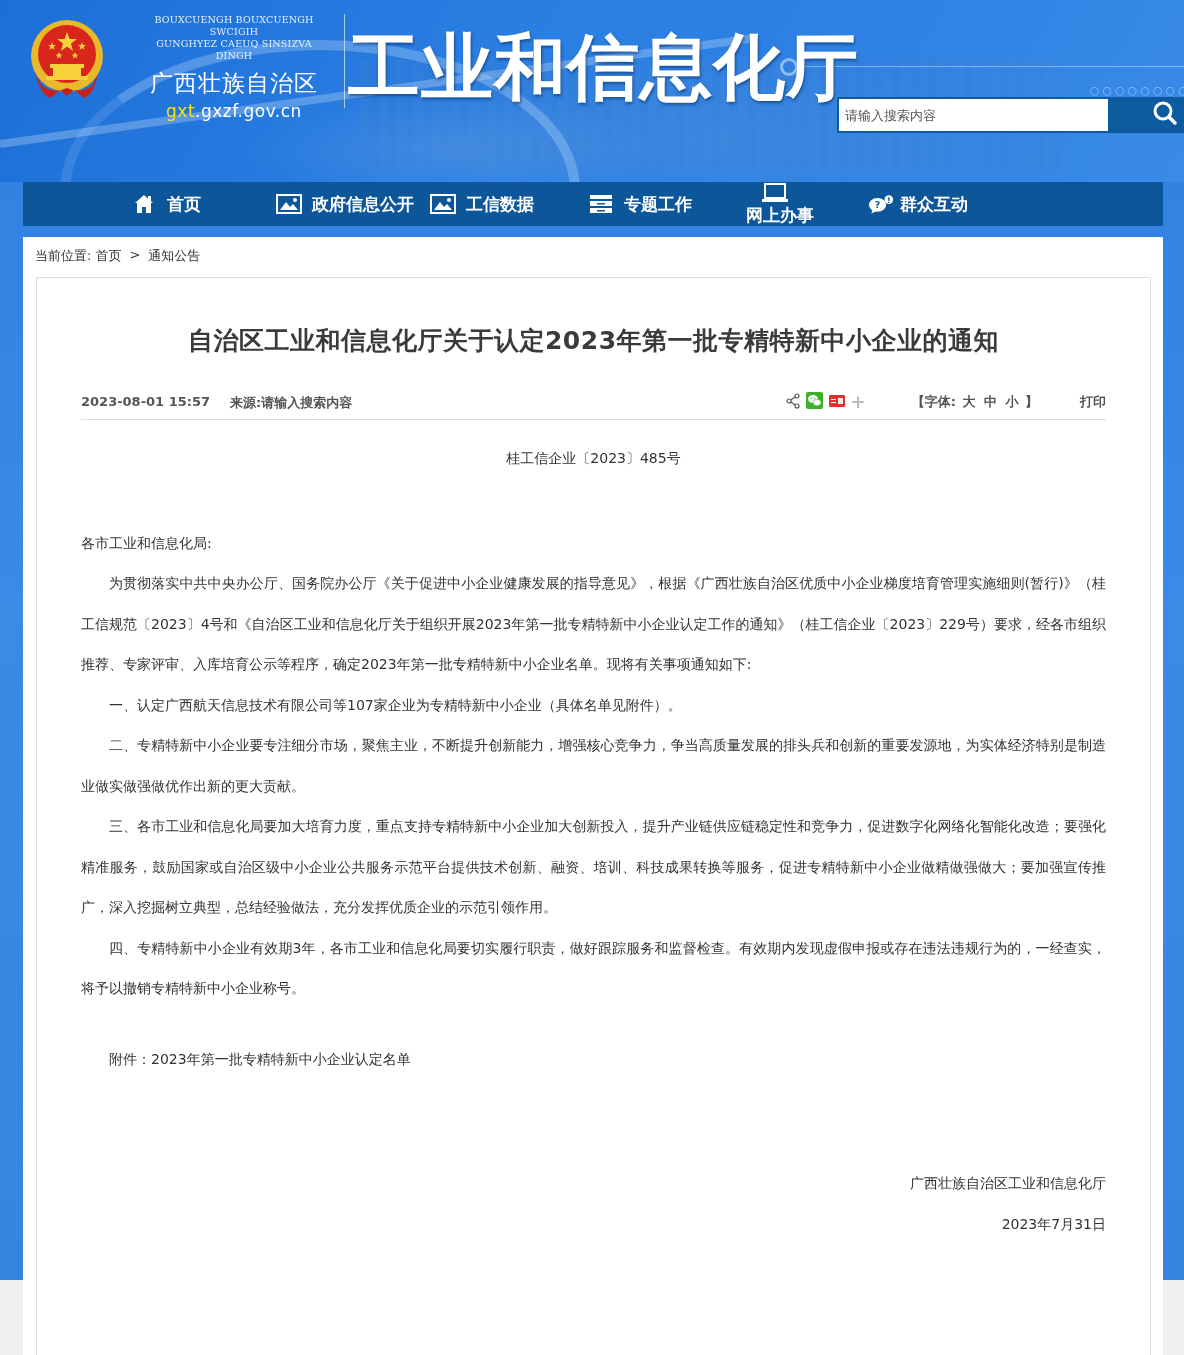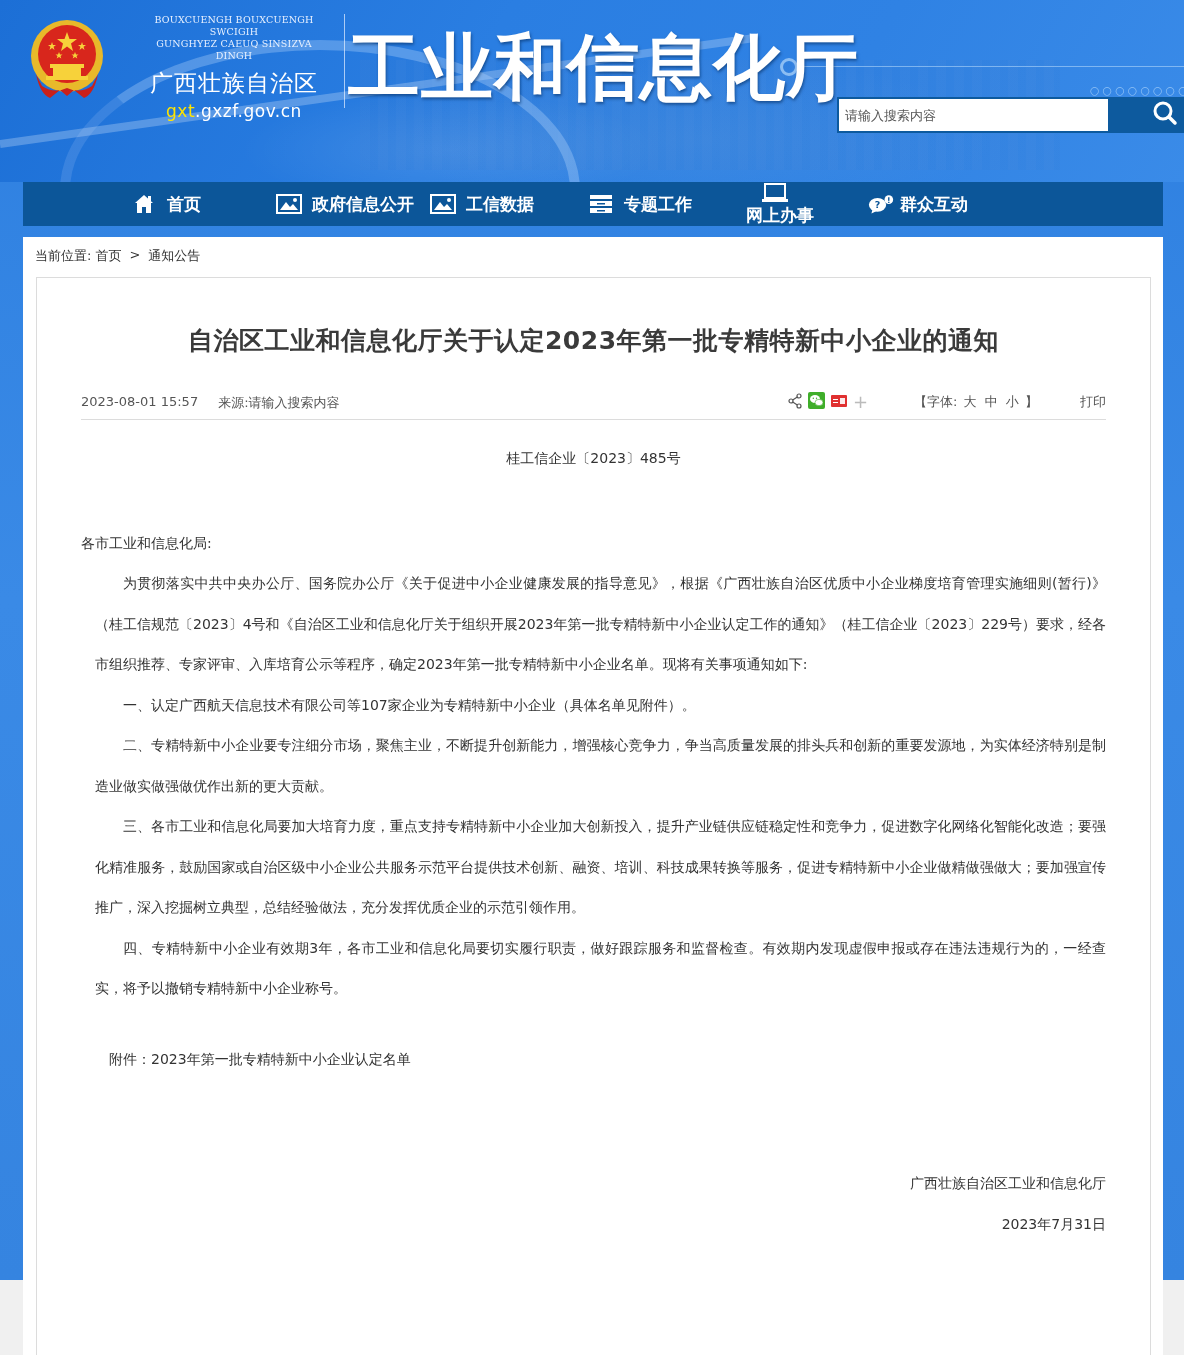--- a/index.html
+++ b/index.html
@@ -105,36 +105,36 @@
     position:absolute; left:13px; top:40px; width:1115px; height:1090px;
     border:1px solid #dcdcdc; border-bottom:none;
   }
   .article-title {
     position:absolute; left:0; right:0; top:46px; text-align:center;
     font-size:25px; font-weight:bold; color:#3a3a3a; letter-spacing:0.5px;
   }
   .meta-row {
     position:absolute; left:44px; width:1025px; top:114px; height:28px;
     border-bottom:1px solid #dcdcdc;
-    font-size:13px; color:#555;
+    font-size:13px; color:#555;font-weight:bold;
   }
   .meta-left { position:absolute; left:0; top:2px; display:flex; gap:20px; }
   .meta-right { position:absolute; right:0; top:0; display:flex; align-items:center; }
   .share-icons { display:flex; align-items:center; gap:6px; margin-right:46px; }
   .font-size-ctrl { color:#555; margin-right:42px; }
   .font-size-ctrl .fs { cursor:pointer; margin: 0 2px; }
   .print-link { cursor:pointer; color:#555; }
 
   .content {
     position:absolute; left:44px; width:1025px; top:150px;
     font-size:14px; color:#333; line-height:40.5px;
   }
   .doc-number { text-align:center; margin-top:10px; }
   .salutation { margin-top:44px; }
-  .para { text-indent: 2em; text-align: justify; margin-left: 14px; }
+  .para { text-indent: 2em; text-align: justify; }
   .attachment { margin-top:30px; text-indent:2em; }
   .signature { text-align:right; margin-top:84px; }
 </style>
 </head>
 <body>
 
 <div class="bg-bottom"></div>
 
 <header class="header">
   <div class="city-band"></div>

